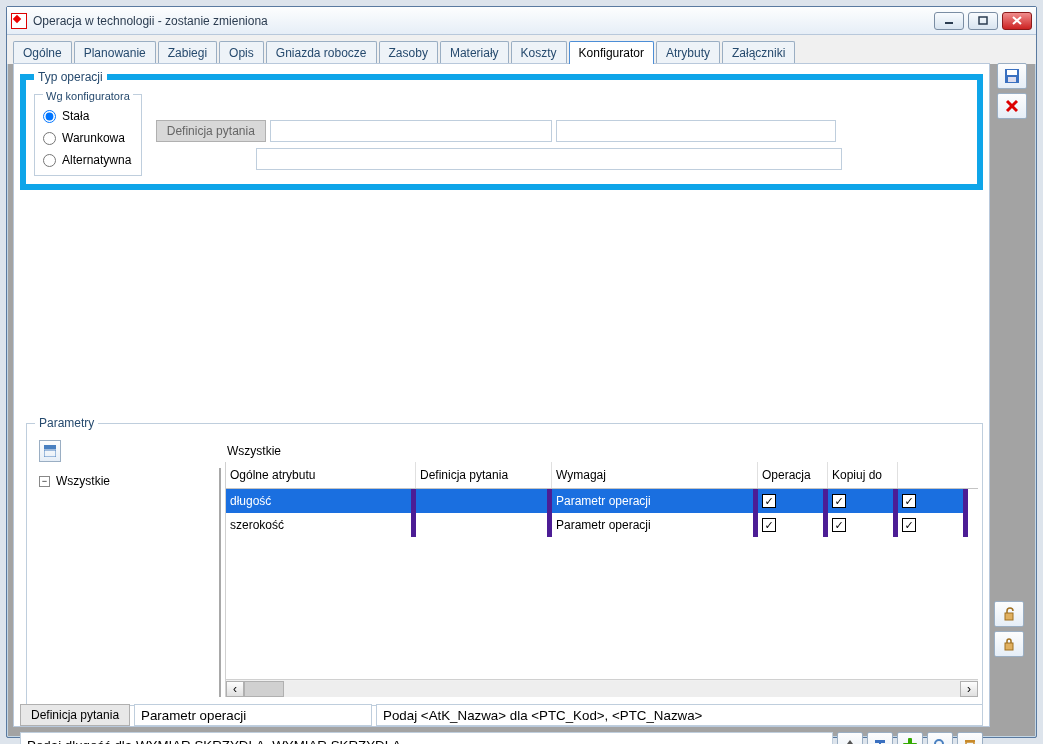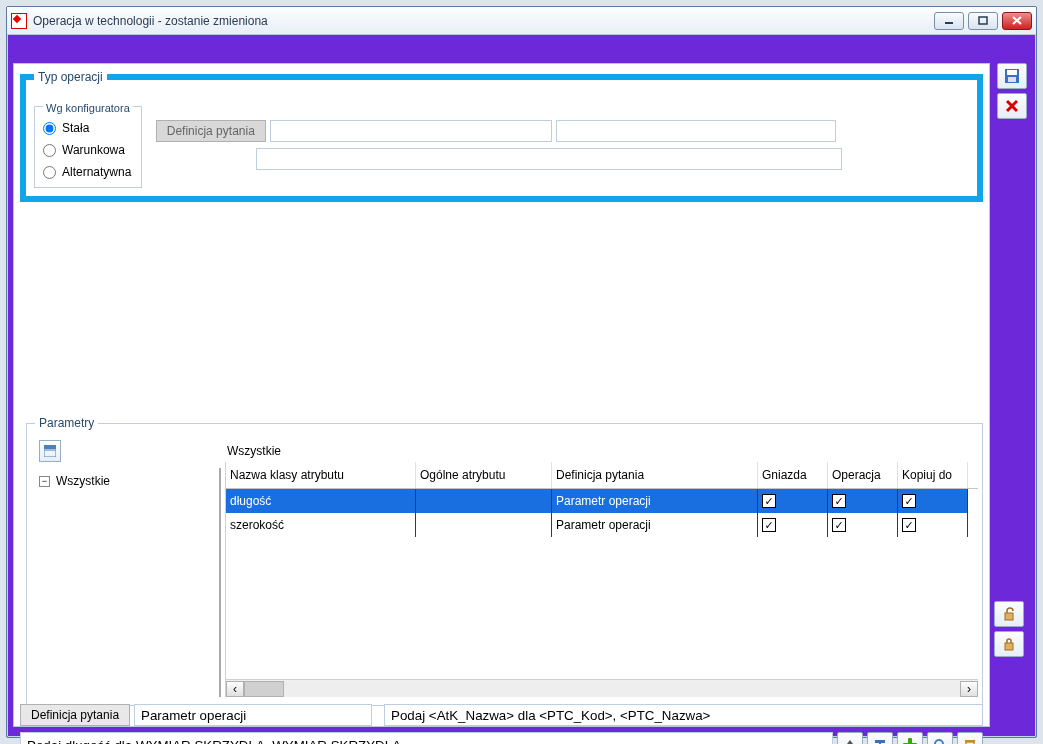--- a/index.html
+++ b/index.html
@@ -6,21 +6,21 @@
   body {
     margin: 0; padding: 0;
     font-family: "Segoe UI", Tahoma, sans-serif;
     font-size: 12px;
     background: #dde4ec;
     width: 1043px; height: 744px;
     overflow: hidden;
   }
   .window {
     position: absolute; left: 6px; top: 6px; width: 1031px; height: 732px;
-    background: #6d28d9;
+    background: #a3a3a3;
     border: 1px solid #5a7aa0;
     border-radius: 2px;
     box-shadow: 0 0 0 1px #c4d6e4 inset;
   }
   .titlebar {
     height: 28px;
     background: linear-gradient(#fdfefe,#e6eef7);
     border-bottom: 1px solid #b8c8db;
     display: flex; align-items: center;
     padding: 0 4px;
@@ -94,21 +94,21 @@
     display:flex; align-items:center; justify-content:center;
     cursor:pointer;
   }
   fieldset {
     border:6px solid #0ea5e9;
     margin:6px;
     padding:6px 8px 8px 8px;
   }
   legend { color:#264a6e; padding:0 4px; }
   .typ-row { display:flex; align-items:flex-start; }
-  .wg-group { border:1px solid #bfcedd; padding:4px 8px 8px 8px; margin-top:16px; }
+  .wg-group { border:1px solid #bfcedd; padding:4px 8px 8px 8px; margin-top:4px; }
   .wg-group .lg { font-size:11px; color:#264a6e; position:relative; top:-10px; background:#fff; padding:0 3px;}
   .radio-col { display:flex; flex-direction:column; gap:8px; margin-top:-4px; }
   .radio-row { display:flex; align-items:center; gap:6px; }
   .radio-row input { margin:0; }
   .def-row { display:flex; align-items:center; gap:4px; margin-left:14px; }
   .def-btn {
     padding:3px 10px;
     background:#d8d8d8; border:1px solid #b0b0b0;
     color:#666;
   }
@@ -155,21 +155,21 @@
     display:grid;
     grid-template-columns: 190px 136px 206px 70px 70px 70px;
   }
   .grid-header { border-bottom:1px solid #c4c4c4; }
   .gh {
     padding:6px 4px; border-right:1px solid #e0e0e0;
     background:#fff; color:#000;
     white-space:nowrap; overflow:hidden;
   }
   .grid-row div {
-    padding:4px 4px; border-right:1px solid #4c1d95;
+    padding:4px 4px; border-right:5px solid #4c1d95;
     height:24px; display:flex; align-items:center;
   }
   .grid-row.sel div { background:#1a6fe0; color:#fff; }
   .grid-row.sel .chk { background:#fff; color:#000; }
   .chk-cell { justify-content:flex-start; }
   .chk {
     width:14px; height:14px; border:1px solid #000; background:#fff;
     display:inline-flex; align-items:center; justify-content:center;
     font-size:11px; line-height:11px;
   }
@@ -240,20 +240,33 @@
       </div>
       <div class="tb-btn close">
         <svg width="10" height="9">
             <line x1="1" y1="1" x2="9" y2="8" stroke="#fff" stroke-width="2"></line>
             <line x1="9" y1="1" x2="1" y2="8" stroke="#fff" stroke-width="2"></line>
           </svg>
       </div>
     </div>
   </div>
 
+  <div class="tabbar">
+    <div class="tab">Ogólne</div>
+    <div class="tab">Planowanie</div>
+    <div class="tab">Zabiegi</div>
+    <div class="tab">Opis</div>
+    <div class="tab">Gniazda robocze</div>
+    <div class="tab">Zasoby</div>
+    <div class="tab">Materiały</div>
+    <div class="tab">Koszty</div>
+    <div class="tab active">Konfigurator</div>
+    <div class="tab">Atrybuty</div>
+    <div class="tab">Załączniki</div>
+  </div>
 
   <div class="main">
 
     <fieldset>
       <legend>Typ operacji</legend>
       <div class="typ-row">
         <div class="wg-group">
           <span class="lg">Wg konfiguratora</span>
           <div class="radio-col">
             <label class="radio-row">
@@ -293,24 +306,23 @@
 
       <div class="left-tree">
         <div class="tree-row">
           <span class="tree-toggle">−</span>
           <span>Wszystkie</span>
         </div>
       </div>
 
       <div class="grid">
         <div class="grid-header">
-          <div class="gh">Nazwa klasy atrybutu</div>
           <div class="gh">Ogólne atrybutu</div>
           <div class="gh">Definicja pytania</div>
-          <div class="gh">Gniazda</div>
+          <div class="gh">Wymagaj</div>
           <div class="gh">Operacja</div>
           <div class="gh">Kopiuj do</div>
         </div>
         <div class="grid-row sel">
           <div>długość</div>
           <div></div>
           <div>Parametr operacji</div>
           <div class="chk-cell">
               <span class="chk">✓</span>
             </div>
@@ -341,21 +353,21 @@
               <div class="scroll-thumb"></div>
             </div>
           <div class="scroll-ar">›</div>
         </div>
       </div>
     </fieldset>
 
     <div class="def-bar">
       <div class="def-lbl">Definicja pytania</div>
       <input type="text" style="width: 238px;" value="Parametr operacji">
-      <input type="text" style="flex: 1 1 0%; margin-left: 8px;" value="Podaj &lt;AtK_Nazwa&gt; dla &lt;PTC_Kod&gt;, &lt;PTC_Nazwa&gt;">
+      <input type="text" style="flex: 1 1 0%;" value="Podaj &lt;AtK_Nazwa&gt; dla &lt;PTC_Kod&gt;, &lt;PTC_Nazwa&gt;">
     </div>
 
     <div class="bottom-bar">
       <input class="main-field" type="text" value="Podaj długość dla WYMIAR SKRZYDŁA, WYMIAR SKRZYDŁA" style="">
       <div class="tool-btn">
         <svg width="14" height="14">
             <rect x="2" y="9" width="10" height="3" fill="#888"></rect>
             <path d="M7 2 L10 6 L8 6 L8 9 L6 9 L6 6 L4 6 Z" fill="#555"></path>
           </svg>
       </div>

